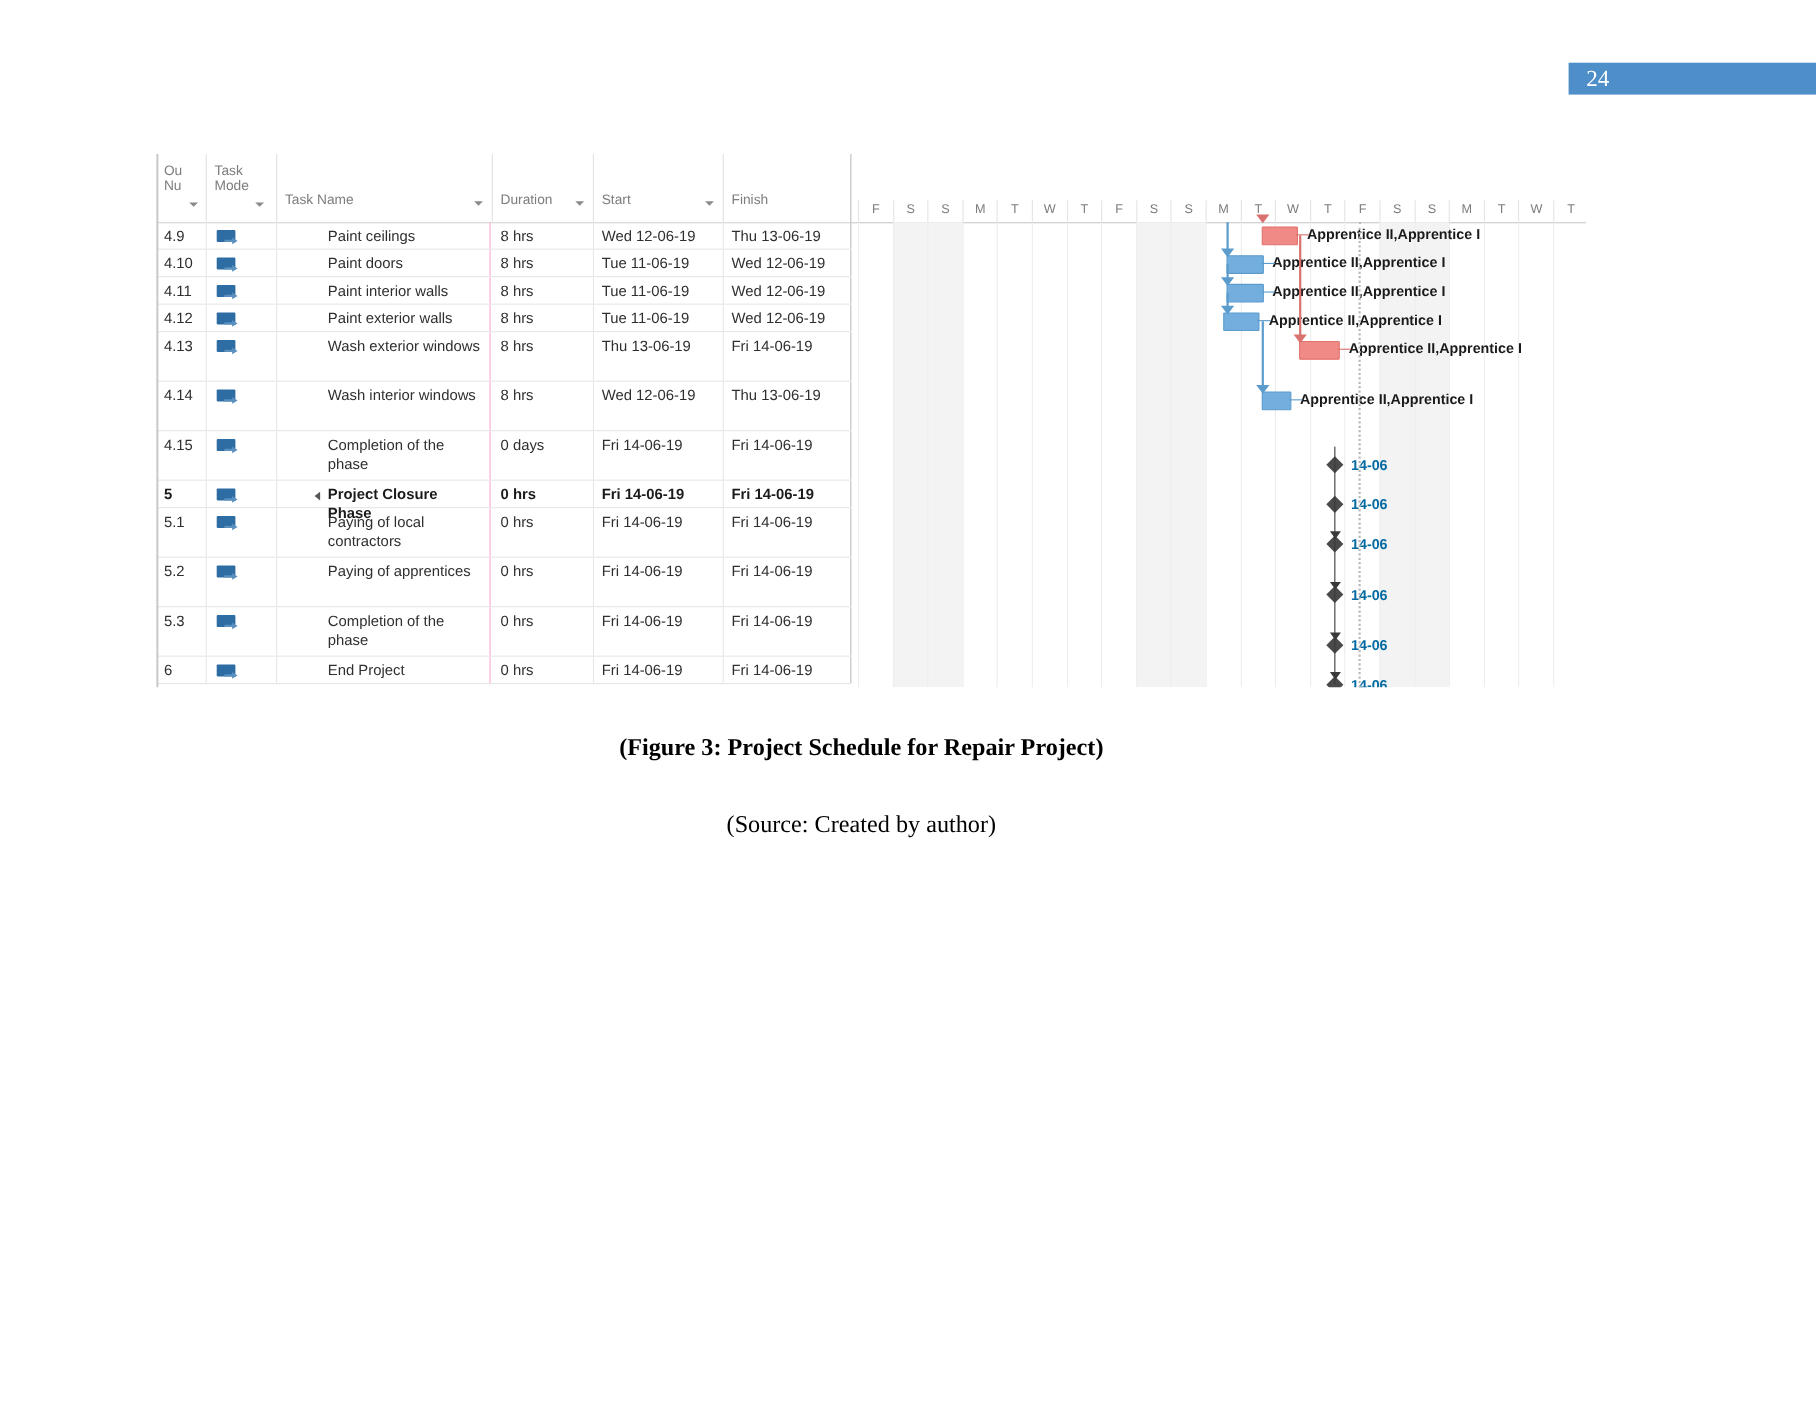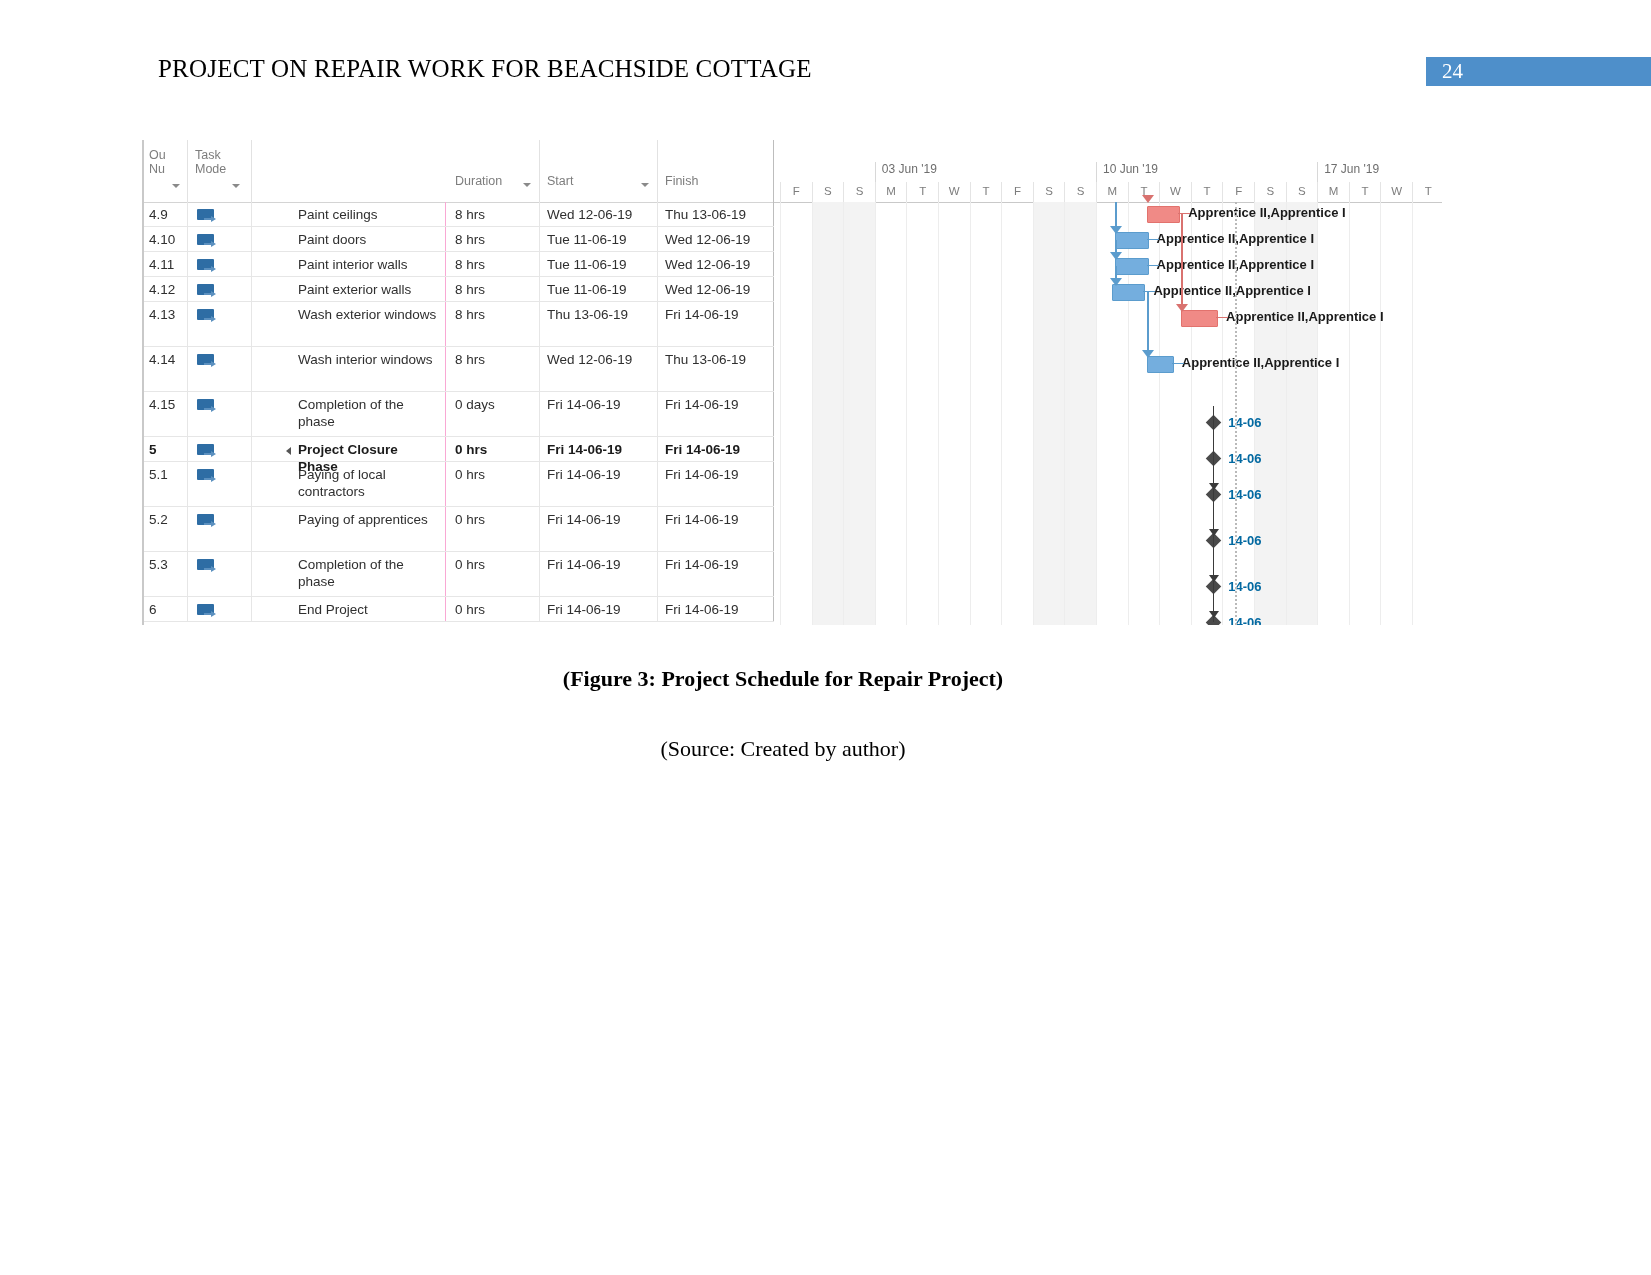--- a/index.html
+++ b/index.html
@@ -142,38 +142,41 @@
   }
   .source{
     position:absolute;left:0;top:736px;width:1566px;text-align:center;
     font-family:"Liberation Serif",serif;font-size:22px;color:#000;
   }
 </style>
 </head>
 <body>
 
 <div class="doc-header">
-  <div class="doc-title">PROJECT ON REPAIR WORK FOR BEACHSIDE COTTAGE</div>
   <div class="page-badge">24</div>
 </div>
 
 <div class="gantt">
 
   <div class="grid">
     <div class="grid-head">
       <div class="gh h-ou c-ou-h" style="left:0;width:46px;">
         <span class="lbl">Ou</span>
         <span class="lbl">Nu</span>
         <span class="caret"></span>
       </div>
       <div class="gh h-tm" style="left:46px;width:64px;">
         <span class="lbl">Task</span>
         <span class="lbl">Mode</span>
         <span class="caret"></span>
       </div>
+      <div class="gh h-tn" style="left:110px;width:196px;">
+        <span class="lbl">Task Name</span>
+        <span class="caret"></span>
+      </div>
       <div class="gh h-du" style="left:306px;width:92px;">
         <span class="lbl">Duration</span>
         <span class="caret"></span>
       </div>
       <div class="gh h-st" style="left:398px;width:118px;">
         <span class="lbl">Start</span>
         <span class="caret"></span>
       </div>
       <div class="gh h-fi" style="left:516px;width:116px;border-right:1px solid #bdbdbd;">
         <span class="lbl">Finish</span>
@@ -336,25 +339,20 @@
           <div class="cell c-st">Fri 14-06-19</div>
           <div class="cell c-fi">Fri 14-06-19</div>
         </div>
       </div>
   </div>
 
   <div class="vsplit"></div>
 
   <div class="timeline">
     <div class="tl-head">
-      <div class="tl-weeks" id="tl-weeks">
-          <div class="wk" style="left: 100.8px; width: 221.2px;">03 Jun '19</div>
-          <div class="wk" style="left: 322px; width: 221.2px;">10 Jun '19</div>
-          <div class="wk" style="left: 543.2px; width: 221.2px;">17 Jun '19</div>
-        </div>
       <div class="tl-days" id="tl-days">
           <div class="day" style="left: 6px; width: 31.6px;">F</div>
           <div class="day" style="left: 37.6px; width: 31.6px;">S</div>
           <div class="day" style="left: 69.2px; width: 31.6px;">S</div>
           <div class="day" style="left: 100.8px; width: 31.6px;">M</div>
           <div class="day" style="left: 132.4px; width: 31.6px;">T</div>
           <div class="day" style="left: 164px; width: 31.6px;">W</div>
           <div class="day" style="left: 195.6px; width: 31.6px;">T</div>
           <div class="day" style="left: 227.2px; width: 31.6px;">F</div>
           <div class="day" style="left: 258.8px; width: 31.6px;">S</div>

